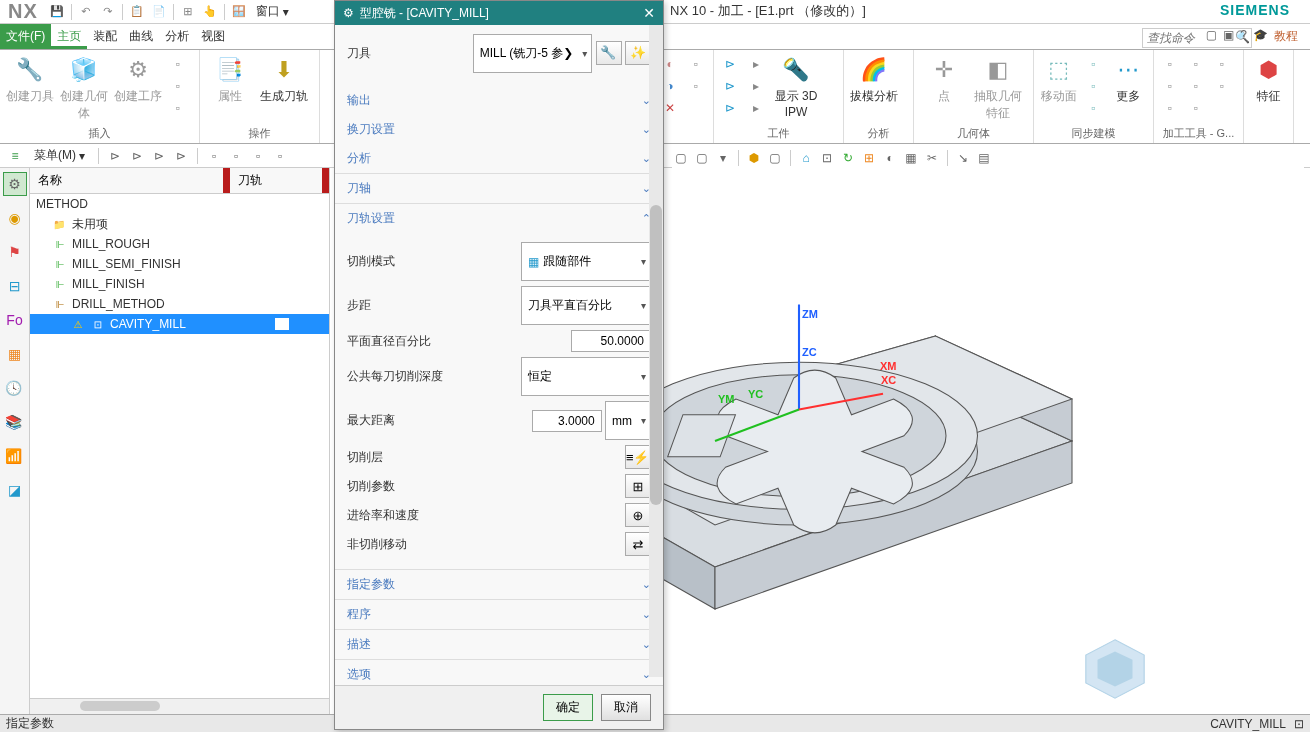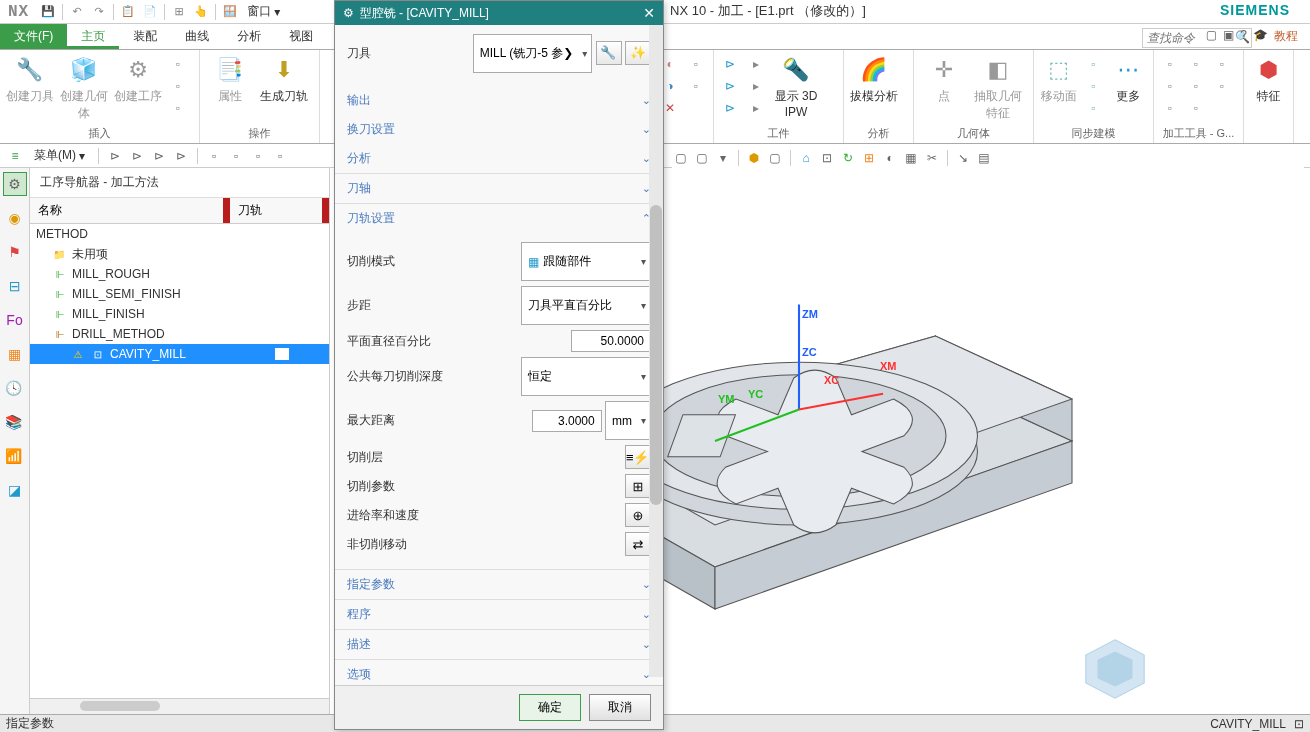--- a/index.html
+++ b/index.html
@@ -1,28 +1,28 @@
 <!DOCTYPE html>
 <html><head>
 <meta charset="utf-8">
 <style>
 * { box-sizing: border-box; margin: 0; padding: 0; font-family: "Microsoft YaHei", Arial, sans-serif; font-size: 12px; }
 body { background: #f0f0f0; width: 1310px; height: 732px; overflow: hidden; position: relative; }
 
 
 .qat { height: 24px; background: #fff; display: flex; align-items: center; border-bottom: 1px solid #ccc; }
-.nx-logo { font-weight: bold; color: #888; font-size: 16px; padding: 0 8px; letter-spacing: 1px; font-family: Liberation Mono, monospace; }
+.nx-logo { font-weight: bold; color: #888; font-size: 20px; padding: 0 8px; letter-spacing: 1px; }
 .qat-btn { width: 20px; height: 20px; margin: 0 1px; display: flex; align-items: center; justify-content: center; color: #888; font-size: 11px; }
 .qat-sep { width: 1px; height: 16px; background: #ccc; margin: 0 3px; }
 .title-center { position: absolute; left: 670px; top: 2px; color: #333; font-size: 13px; }
 .siemens { position: absolute; right: 20px; top: 2px; color: #009999; font-weight: bold; letter-spacing: 1px; font-size: 14px; }
 
 
 .ribbon-tabs { height: 26px; background: #fff; display: flex; align-items: stretch; border-bottom: 1px solid #aaa; }
-.ribbon-tab { padding: 4px 14px; color: #333; cursor: pointer; }
+.ribbon-tab { padding: 4px 6px; color: #333; cursor: pointer; }
 .ribbon-tab.file { background: #3b9c4a; color: #fff; }
 .ribbon-tab.active { border-bottom: 3px solid #3b9c4a; color: #3b9c4a; }
 .search-cmd { position: absolute; right: 58px; top: 28px; width: 110px; height: 20px; border: 1px solid #ccc; padding: 0 18px 0 4px; color: #aaa; font-style: italic; background: #fff; }
 .search-icon { position: absolute; right: 60px; top: 30px; color: #666; font-size: 12px; }
 .top-icons-right { position: absolute; right: 12px; top: 28px; display: flex; gap: 6px; color: #666; }
 .tutorial-link { color: #c06030; font-size: 12px; }
 
 
 .ribbon-body { height: 94px; background: #fff; border-bottom: 1px solid #aaa; display: flex; }
 .ribbon-group { display: flex; flex-direction: column; justify-content: space-between; border-right: 1px solid #ddd; padding: 4px 6px 2px; }
@@ -71,21 +71,21 @@
 .dlg-sec-head.collapsed { color: #4b7bbf; }
 .chev { color: #4b7bbf; font-size: 11px; }
 .dlg-sec-body { padding: 4px 12px 8px; }
 .dlg-row { display: flex; align-items: center; justify-content: space-between; margin: 5px 0; }
 .dlg-label { color: #333; }
 .dlg-select { height: 39px; border: 1px solid #aaa; background: #fff; padding: 0 18px 0 6px; font-size: 12px; position: relative; display: inline-flex; align-items: center; min-width: 100px; }
 .dlg-select::after { content: "▾"; position: absolute; right: 4px; color: #555; font-size: 10px; }
 .dlg-input { height: 22px; border: 1px solid #aaa; background: #fff; padding: 0 6px; text-align: right; font-size: 12px; }
 .icon-btn { width: 26px; height: 24px; border: 1px solid #aaa; background: linear-gradient(#fff,#e8e8e8); display: inline-flex; align-items: center; justify-content: center; font-size: 13px; }
 .dlg-footer { display: flex; justify-content: flex-end; gap: 8px; padding: 8px 12px; border-top: 1px solid #ccc; background: #f0f0f0; }
-.dlg-btn { padding: 4px 18px; border: 1px solid #888; background: linear-gradient(#fff,#e0e0e0); }
+.dlg-btn { padding: 4px 12px; border: 1px solid #888; background: linear-gradient(#fff,#e0e0e0); }
 .dlg-btn.primary { border: 1px solid #3b9c4a; background: #e8f4e8; }
 .dlg-collapse-handle { text-align: center; padding: 2px; color: #555; font-size: 10px; cursor: pointer; border-top: 1px solid #ccc; }
 .dlg-scrollbar { position: absolute; right: 0; top: 24px; bottom: 52px; width: 14px; background: #e8e8e8; }
 .dlg-scroll-thumb { position: absolute; left: 1px; right: 1px; top: 180px; height: 300px; background: #c0c0c0; border-radius: 6px; }
 
 
 .viewport { flex: 1; background: #fff; position: relative; overflow: hidden; }
 .axis-label { position: absolute; font-size: 11px; font-weight: bold; }
 .watermark { position: absolute; right: 160px; bottom: 10px; width: 70px; height: 70px; opacity: 0.5; }
 
@@ -319,21 +319,20 @@
     <span class="rail-btn" style="color:#29c">⊟</span>
     <span class="rail-btn" style="color:#a21caf">Fo</span>
     <span class="rail-btn" style="color:#e82">▦</span>
     <span class="rail-btn" style="color:#888">🕓</span>
     <span class="rail-btn" style="color:#3a3">📚</span>
     <span class="rail-btn" style="color:#29c">📶</span>
     <span class="rail-btn" style="color:#29c">◪</span>
   </div>
 
   <div class="nav-panel">
-    <div class="nav-title">工序导航器 - 加工方法</div>
     <div class="nav-header">
       <div class="nav-col" style="width:200px">名称</div>
       <div class="nav-col" style="flex:1">刀轨</div>
     </div>
     <div class="nav-tree">
       <div class="tree-row">
           <span>METHOD</span>
         </div>
       <div class="tree-row l1">
           <span class="tree-ic" style="color:#d90">📁</span>
@@ -386,21 +385,21 @@
       <path d="M230 255 q-20 -20 10 -35 l40 15 l15 -35 q20 -15 40 0 l15 35 l40 -15 q30 15 10 35 l-40 15 l40 15 q20 20 -10 35 l-40 -15 l-15 35 q-20 15 -40 0 l-15 -35 l-40 15 q-30 -15 -10 -35 l40 -15 z" fill="#e8ecf0" stroke="#555"></path>
       <rect x="275" y="235" width="50" height="40" fill="#dde2e7" stroke="#555" transform="skewX(-20)"></rect>
 
       <line x1="300" y1="230" x2="300" y2="130" stroke="#2060ff" stroke-width="2"></line>
       <line x1="300" y1="230" x2="380" y2="215" stroke="#ff3030" stroke-width="2"></line>
       <line x1="300" y1="230" x2="220" y2="260" stroke="#20c020" stroke-width="2"></line>
     </svg>
     <span class="axis-label" style="left:472px;top:140px;color:#2060ff">ZM</span>
     <span class="axis-label" style="left:472px;top:178px;color:#2060ff">ZC</span>
     <span class="axis-label" style="left:550px;top:192px;color:#ff3030">XM</span>
-    <span class="axis-label" style="left:494px;top:206px;color:#ff3030">XC</span>
+    <span class="axis-label" style="left:551px;top:206px;color:#ff3030">XC</span>
     <span class="axis-label" style="left:388px;top:225px;color:#20c020">YM</span>
     <span class="axis-label" style="left:418px;top:220px;color:#20c020">YC</span>
     <svg class="watermark" viewBox="0 0 60 60">
       <polygon points="30,5 55,18 55,42 30,55 5,42 5,18" fill="#a8cde8" stroke="#6aa8d0"></polygon>
       <polygon points="30,15 45,22 45,38 30,45 15,38 15,22" fill="#6aa8d0"></polygon>
     </svg>
   </div>
 </div>
 
 <div class="status">

